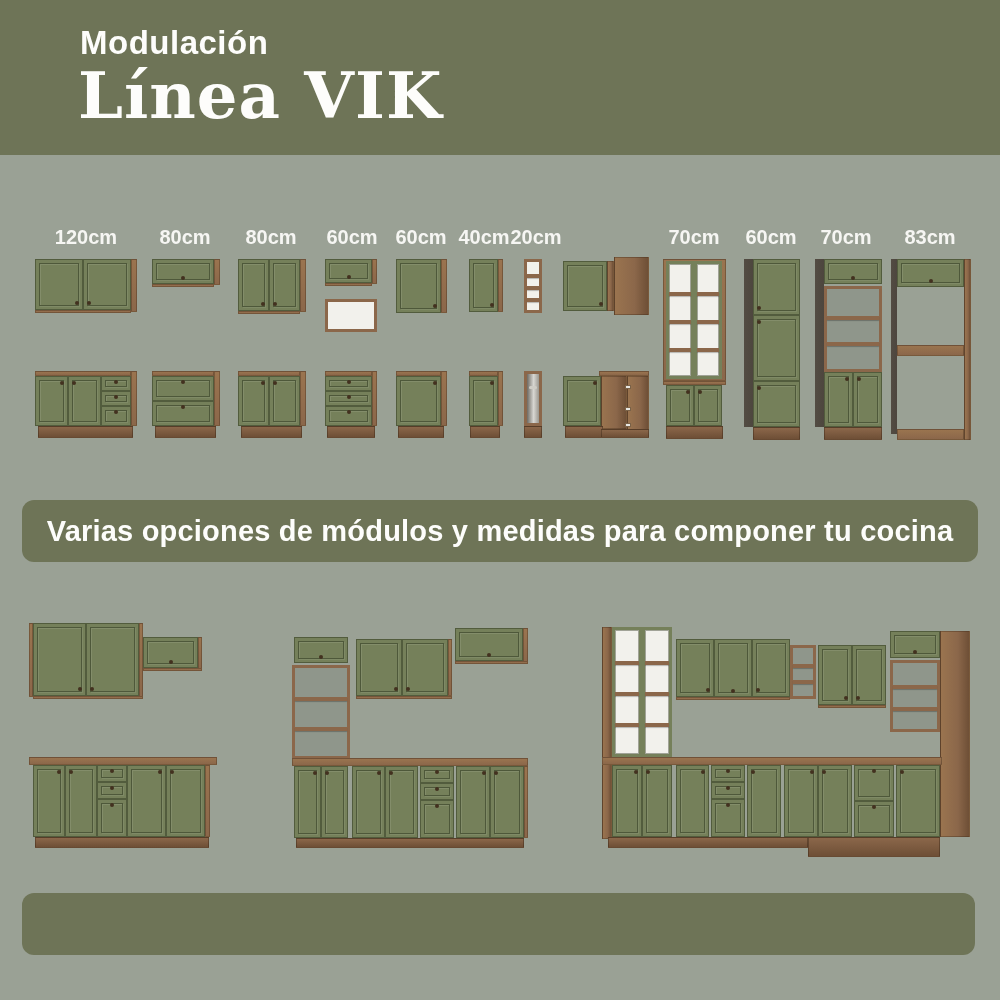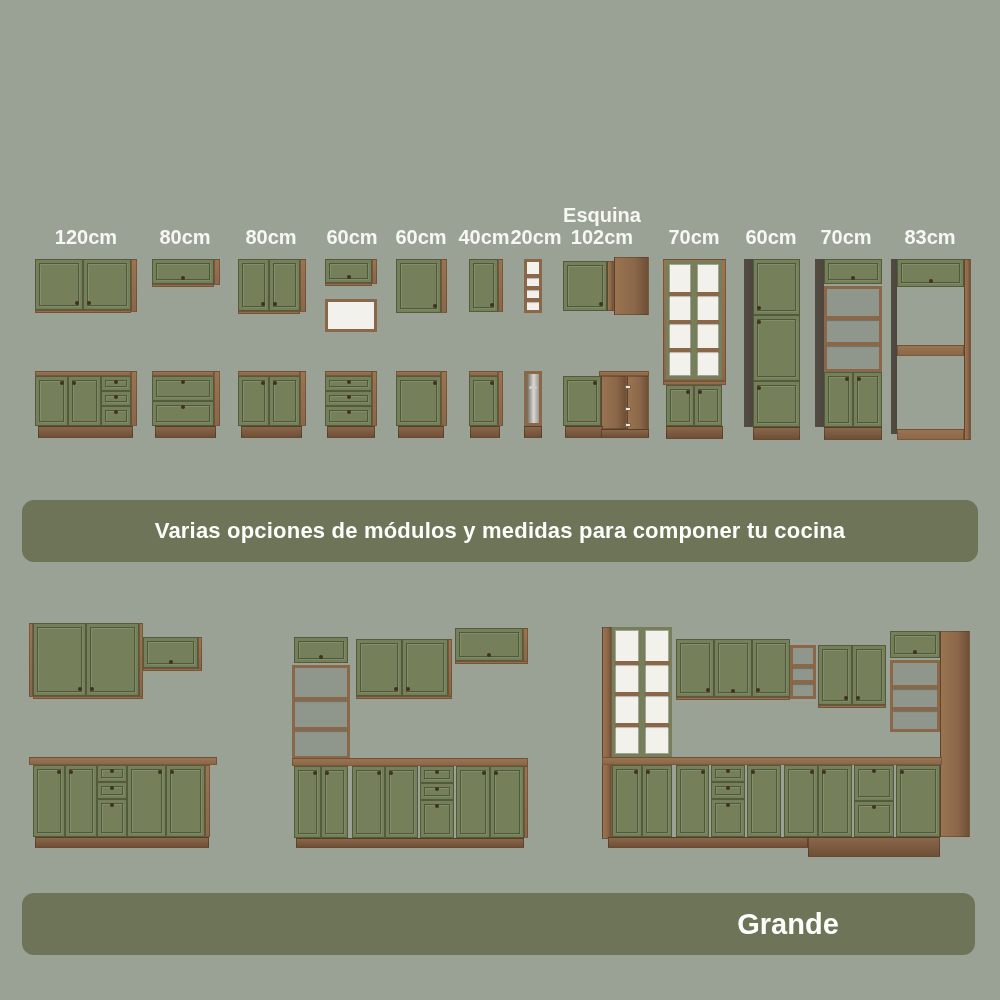--- a/index.html
+++ b/index.html
@@ -13,21 +13,21 @@
   .title{position:absolute;left:78px;top:58px;color:var(--text);font-size:64px;font-weight:bold;
          font-family:"DejaVu Serif", serif;letter-spacing:1px;}
 
   
   .mlabel{position:absolute;width:110px;text-align:center;color:#f6f6f3;font-size:20px;font-weight:bold;line-height:22px;}
   .mlabel .l2{display:block;}
 
   
   .banner{position:absolute;background:var(--olive);border-radius:12px;color:var(--text);
           display:flex;align-items:center;justify-content:center;font-weight:bold;}
-  .banner.mid{left:22px;top:500px;width:956px;height:62px;font-size:22px;letter-spacing:.2px;}
+  .banner.mid{left:22px;top:500px;width:956px;height:62px;font-size:29px;letter-spacing:.2px;}
   .banner.bottom{left:22px;top:893px;width:953px;height:62px;}
   .comp-label{position:absolute;top:0;height:62px;display:flex;align-items:center;justify-content:center;
           width:220px;font-size:29px;font-weight:bold;color:var(--text);}
 
   
   .art{position:absolute;}
   .art div{position:absolute;box-sizing:border-box;}
   .c-door{background:var(--door);border:1px solid rgba(40,48,26,.45);}
   .c-door::after{content:"";position:absolute;inset:3px;border:1px solid rgba(40,48,26,.5);
                  box-shadow:inset 1px 1px 0 rgba(255,255,255,.10), 1px 1px 0 rgba(255,255,255,.08);}
@@ -42,32 +42,32 @@
   .c-shelf{left:0;right:0;height:4px;background:var(--wood);box-shadow:0 1px 1px rgba(0,0,0,.25);}
   .c-darkopen{background:linear-gradient(90deg,#6d6a63,#d8d7d2 55%,#9a978f);border:3px solid var(--wood);}
   .c-rail{left:2px;right:2px;top:12px;height:3px;background:#cfcdc6;border-radius:2px;}
   .c-hinge{width:6px;height:4px;background:#e8e7e2;border:1px solid #7a6248;}
 </style>
 </head>
 <body>
 
 <div id="stage">
 
+  <div class="header">
+    <div class="kicker">Modulación</div>
+    <div class="title">Línea VIK</div>
+  </div>
 
   <div class="mlabel" style="left:31px;top:226px"><span>120cm</span></div>
   <div class="mlabel" style="left:130px;top:226px"><span>80cm</span></div>
   <div class="mlabel" style="left:216px;top:226px"><span>80cm</span></div>
   <div class="mlabel" style="left:297px;top:226px"><span>60cm</span></div>
   <div class="mlabel" style="left:366px;top:226px"><span>60cm</span></div>
   <div class="mlabel" style="left:429px;top:226px"><span>40cm</span></div>
   <div class="mlabel" style="left:481px;top:226px"><span>20cm</span></div>
-  <div class="mlabel" style="left:547px;top:204px">
-    <span class="l2">Esquina</span>
-    <span class="l2">102cm</span>
-  </div>
   <div class="mlabel" style="left:639px;top:226px"><span>70cm</span></div>
   <div class="mlabel" style="left:716px;top:226px"><span>60cm</span></div>
   <div class="mlabel" style="left:791px;top:226px"><span>70cm</span></div>
   <div class="mlabel" style="left:875px;top:226px"><span>83cm</span></div>
 
   <div class="art" style="left:35px;top:259px;width:102px;height:181px">
       <div class="c-wood" style="left: 96px; top: 0px; width: 6px; height: 53px;"></div>
       <div class="c-wood" style="left: 0px; top: 51px; width: 96px; height: 3px;"></div>
       <div class="c-door" style="left: 0px; top: 0px; width: 48px; height: 51px;">
         <div class="c-knob" style="bottom: 4px; right: 3px;"></div>
@@ -436,16 +436,15 @@
         <div class="c-knob" style="top: 3px; left: 50%; margin-left: -2px;"></div>
       </div>
       <div class="c-door" style="left: 294px; top: 140px; width: 44px; height: 72px;">
         <div class="c-knob" style="top: 4px; left: 3px;"></div>
       </div>
       <div class="c-plinth" style="left: 6px; top: 212px; width: 200px; height: 11px;"></div>
       <div class="c-plinth" style="left: 206px; top: 212px; width: 132px; height: 20px;"></div>
     </div>
 
   <div class="banner bottom">
-    <span class="comp-label" style="left:656px">Grande</span>
   </div>
 
 </div>
 
 </body></html>

